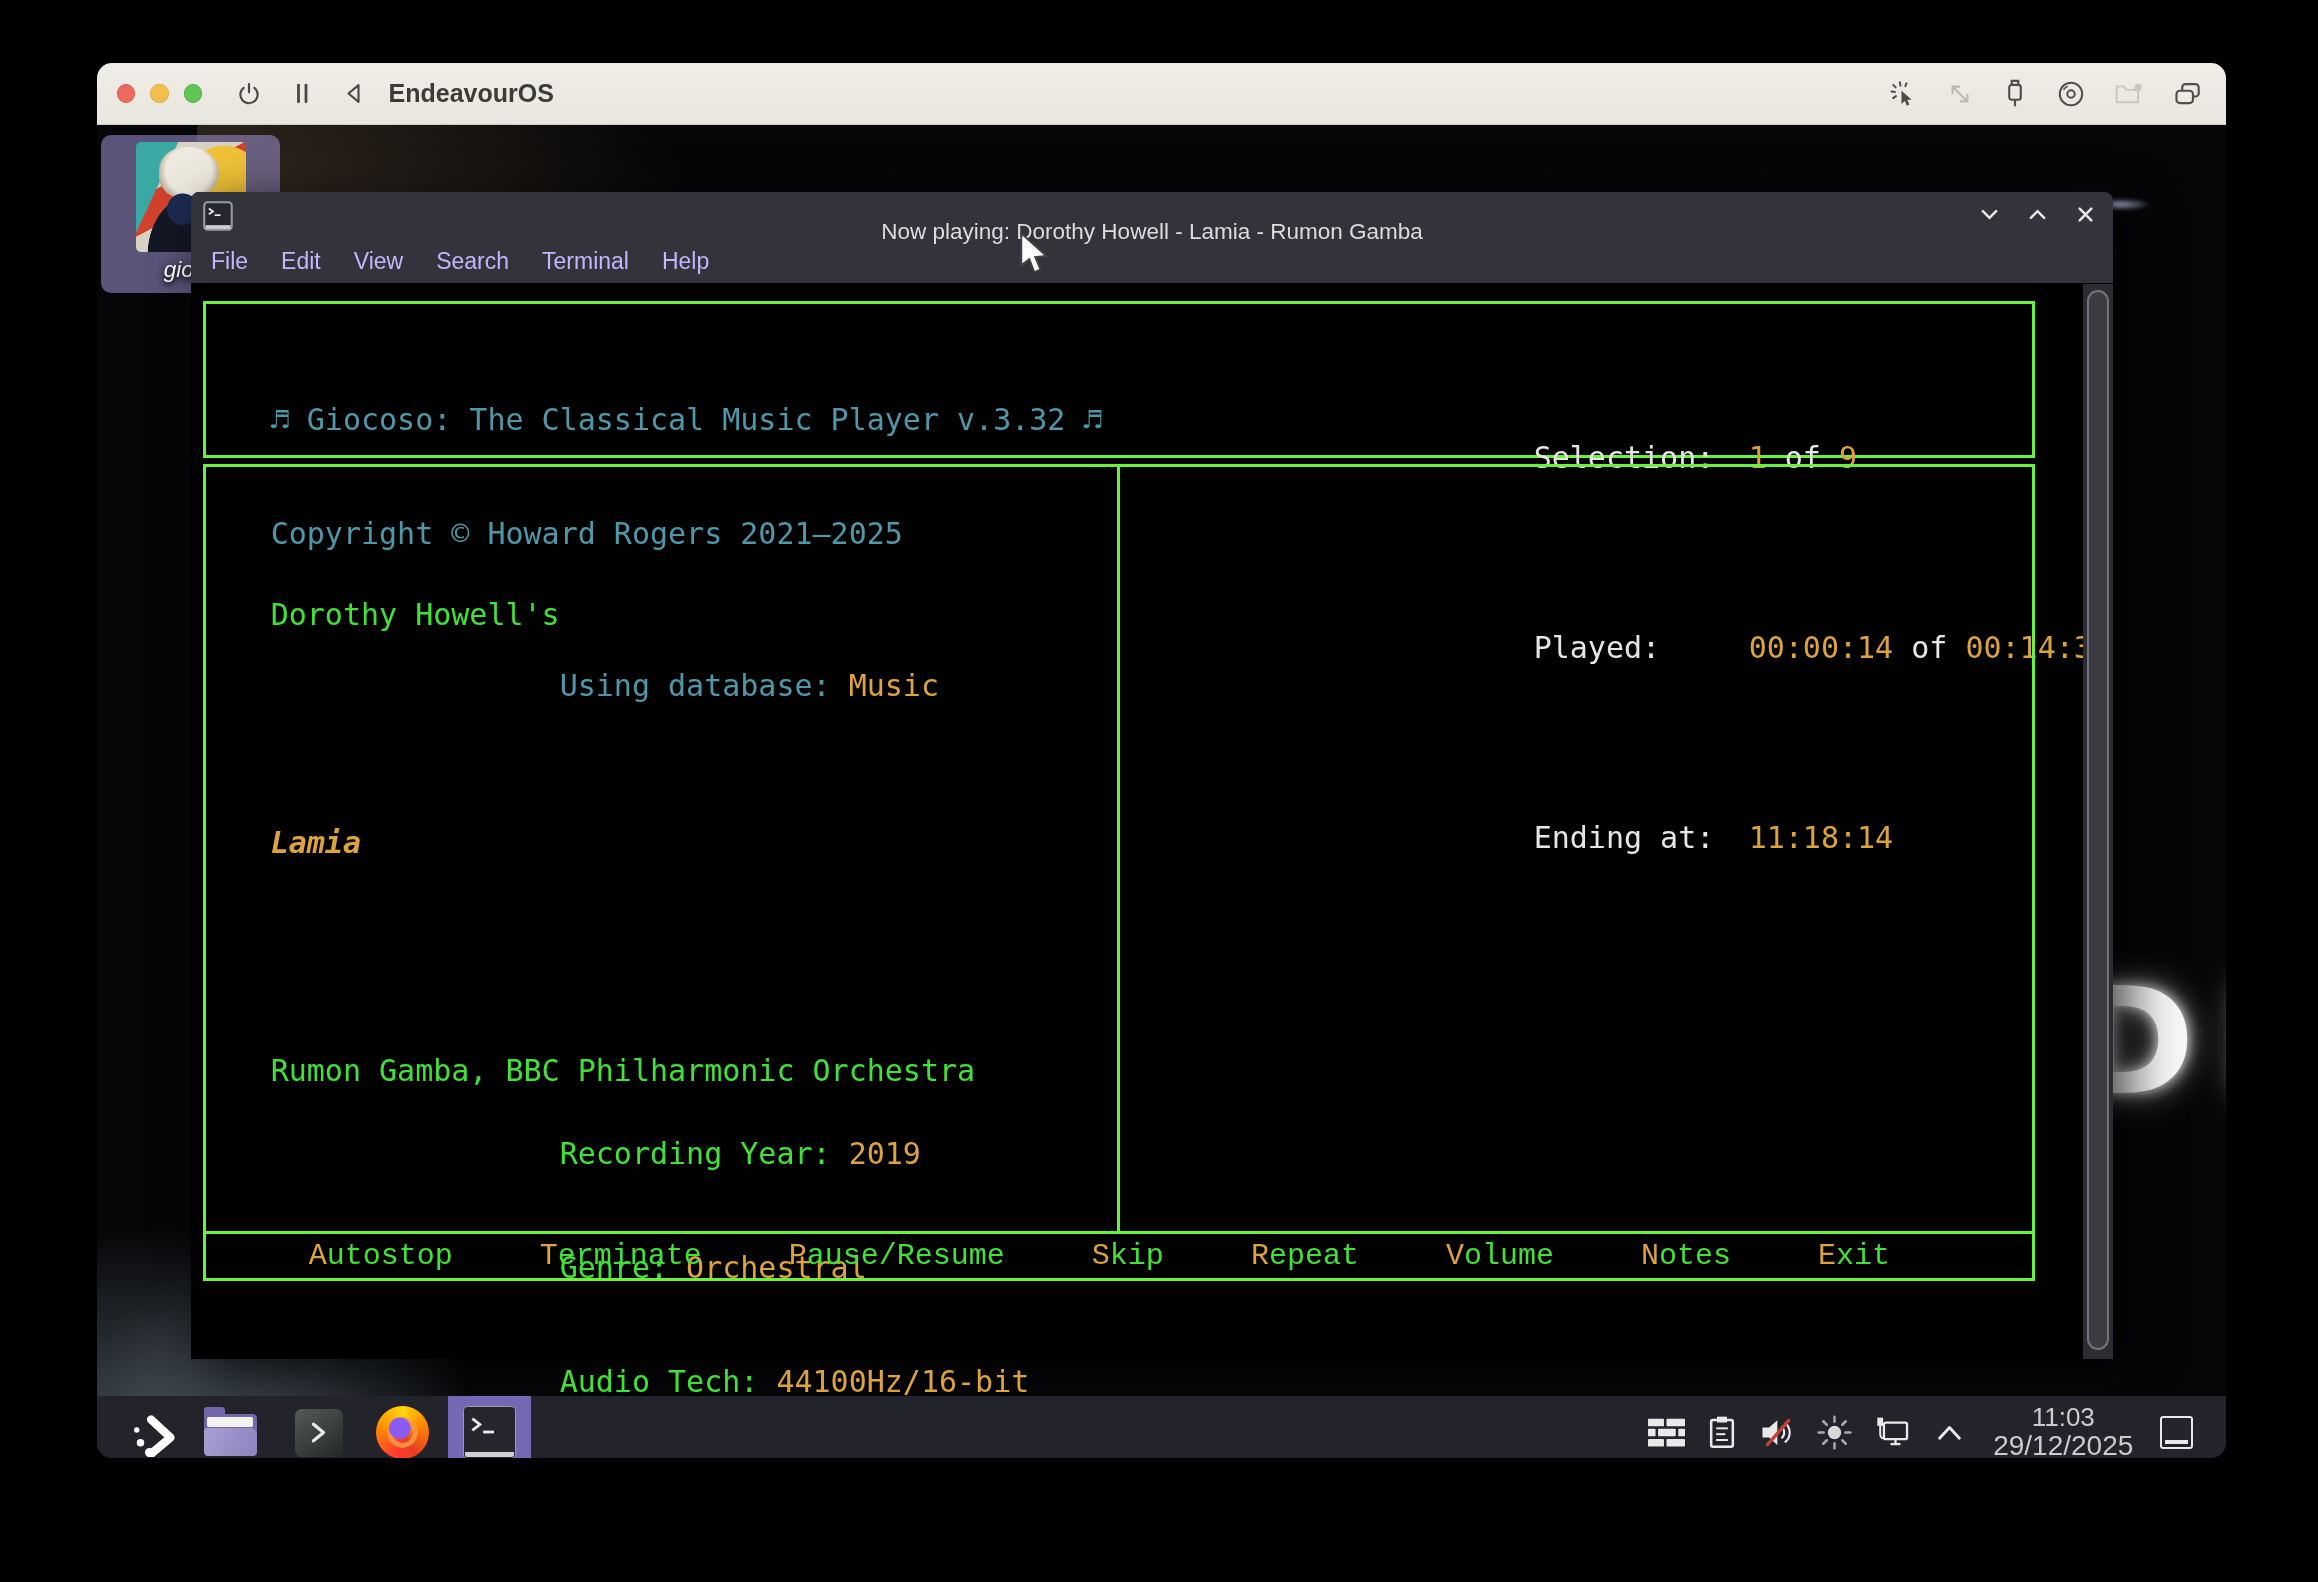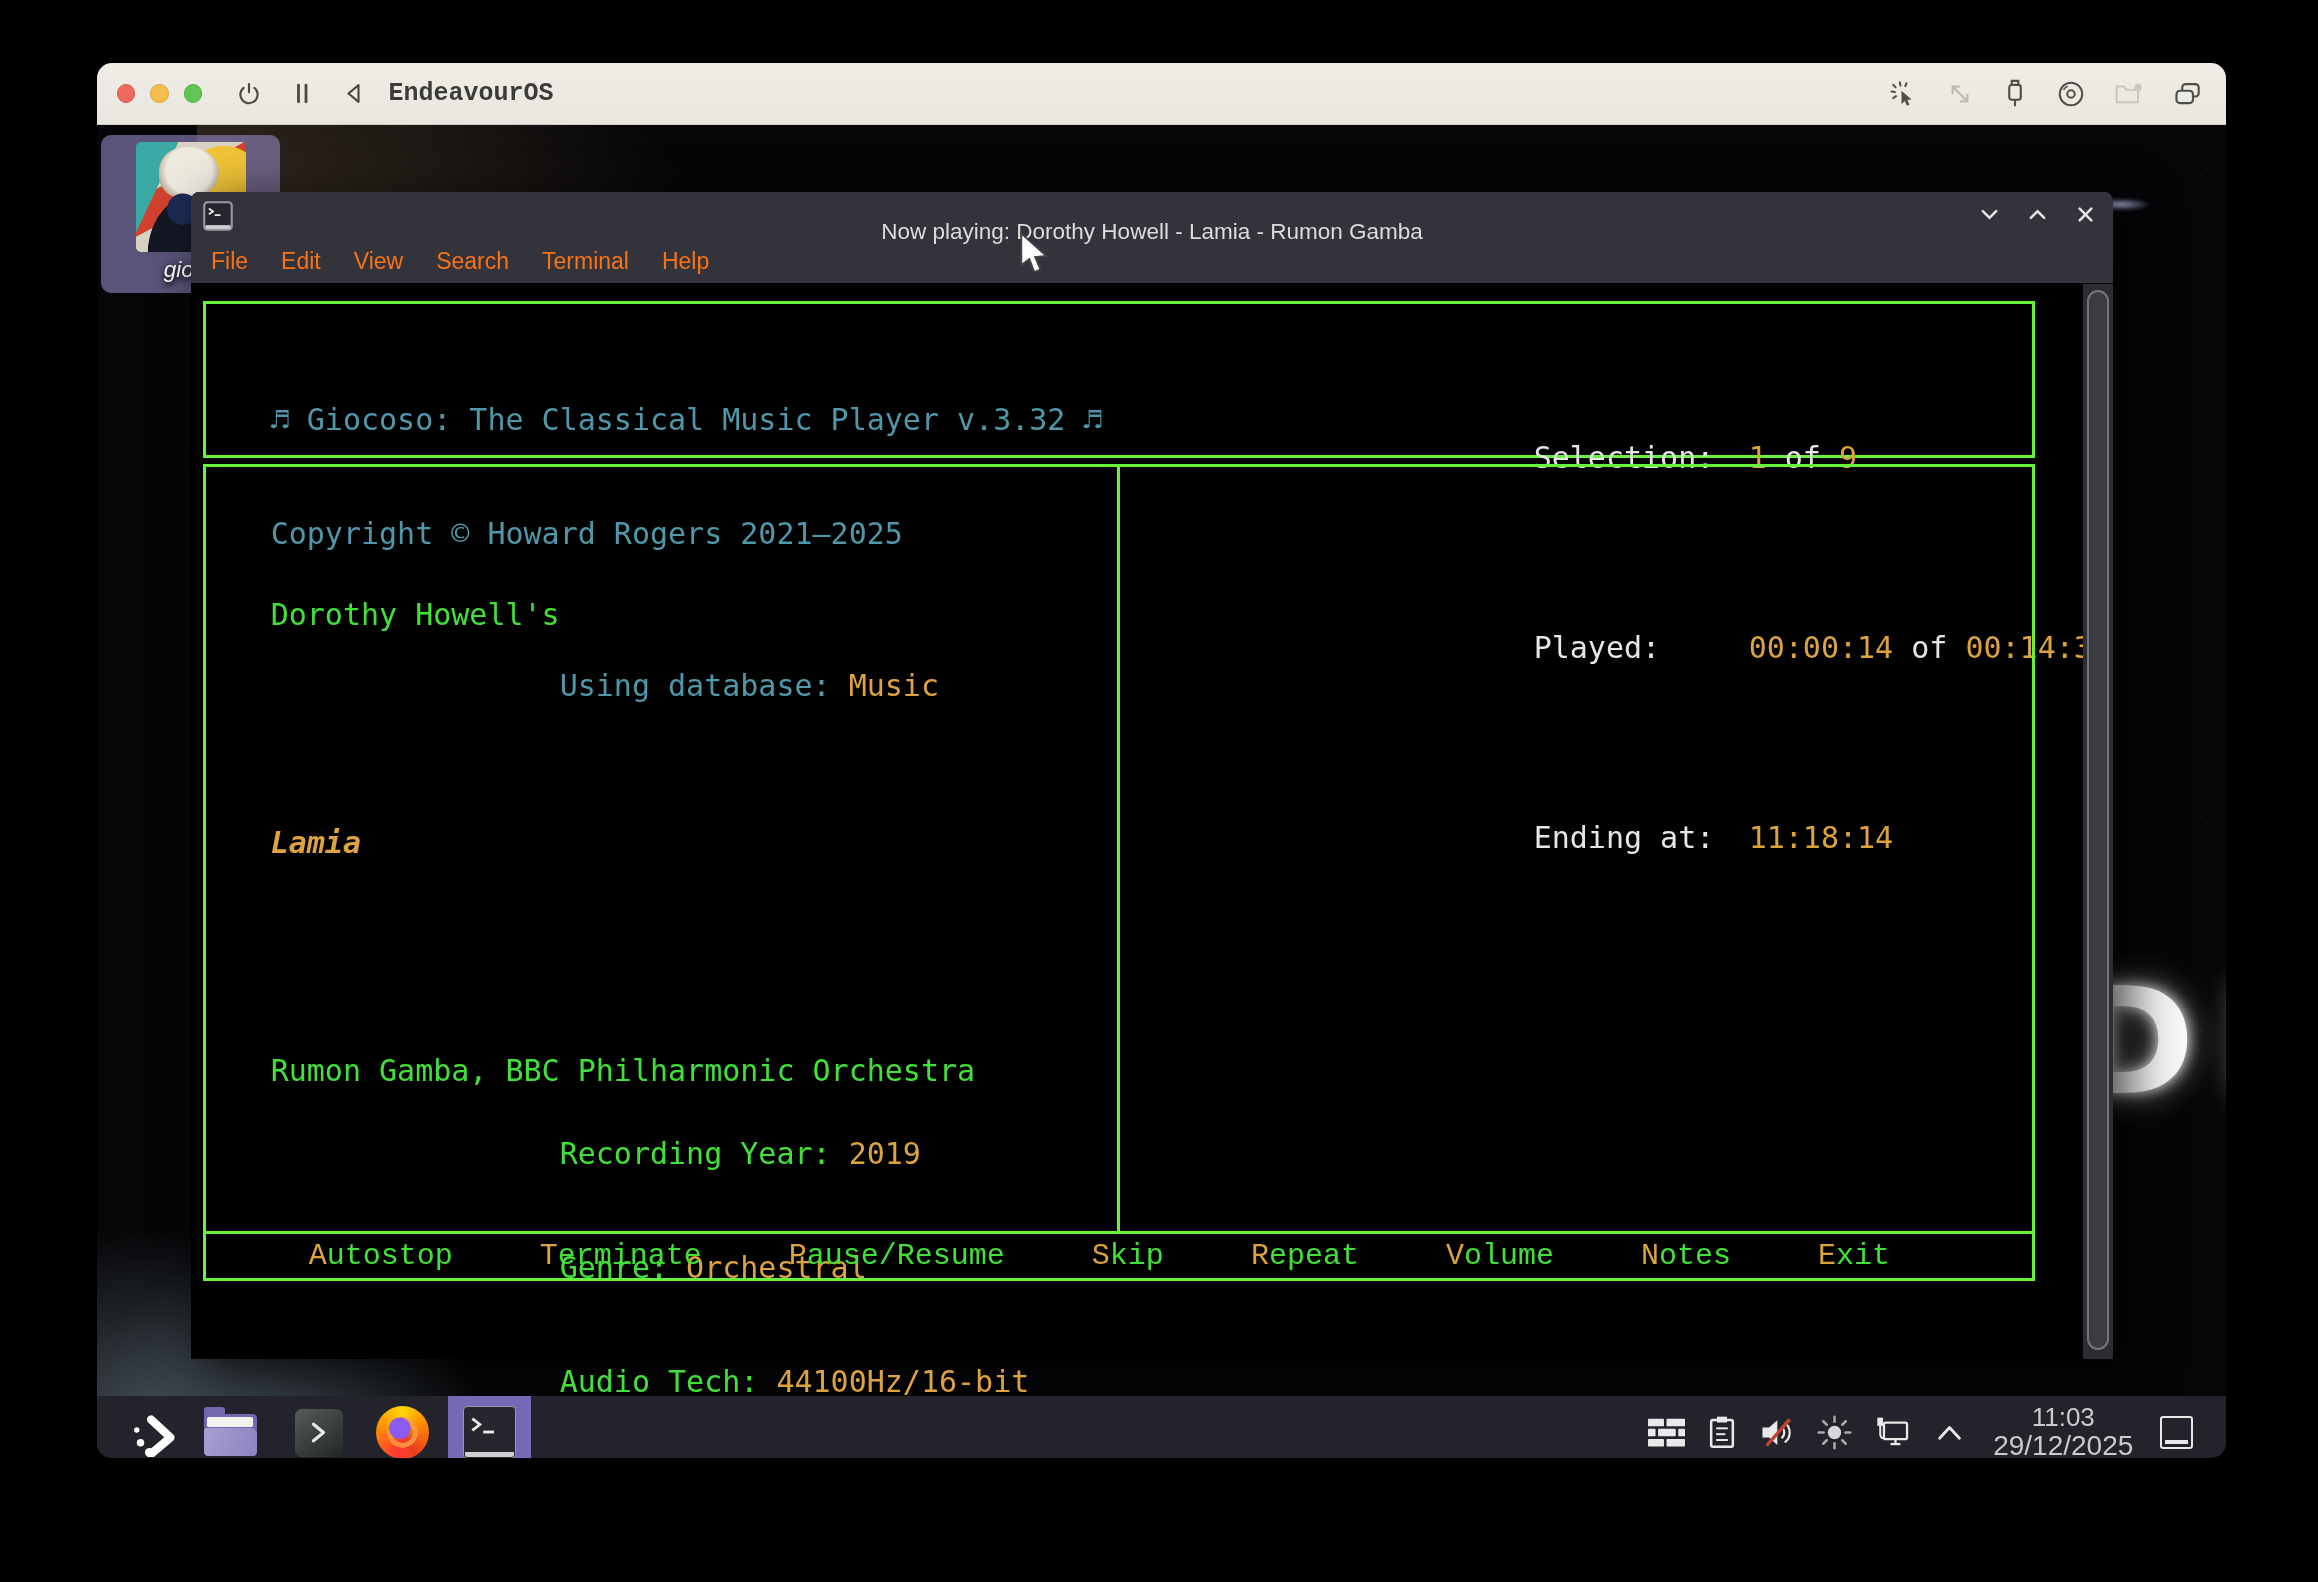--- a/index.html
+++ b/index.html
@@ -7,21 +7,21 @@
   .stage { position:relative; width:2319px; height:1582px; background:#000;
            font-family:"Liberation Sans", sans-serif; }
 
   
   .vm-window { position:absolute; left:97px; top:63px; width:2129px; height:1395px;
                border-radius:15px; overflow:hidden; background:#08080a;
                box-shadow:0 15px 50px rgba(0,0,0,.8); }
   .vm-titlebar { position:relative; height:62px;
                  background:linear-gradient(180deg,#f0ede7,#e9e6df);
                  border-bottom:0.8px solid #cfccc5; display:flex; align-items:center;
-                 padding-left:20px;font-family:Liberation Mono, monospace; }
+                 padding-left:20px; }
   .lights { display:flex; gap:15px; align-items:center; }
   .light { width:18.3px; height:18.3px; border-radius:50%; }
   .light.red   { background:#ee6a5f; border:0.8px solid #d95a50; }
   .light.yellow{ background:#f5bd4e; border:0.8px solid #e0a83c; }
   .light.green { background:#61c554; border:0.8px solid #50b144; }
   .vm-ctrls { display:flex; gap:28px; align-items:center; margin-left:33px; }
   .vm-ctrls svg { display:block; }
   .vm-title { margin-left:23px; font-size:25px; font-weight:bold; color:#3b3b38; }
   .vm-right { position:absolute; right:21.7px; top:0; height:62px; display:flex;
               gap:27px; align-items:center; }
@@ -91,21 +91,21 @@
       background:#000; border-radius:8.3px 8.3px 5px 5px;
       box-shadow:16.7px 11.7px 50px rgba(0,0,0,.7); }
   .t-titlebar { position:relative; height:48px; background:#33333b;
       border-radius:8.3px 8.3px 0 0; }
   .t-appicon { position:absolute; left:11.7px; top:9.2px; }
   .t-title { position:absolute; left:0; right:0; top:16px; height:48px; line-height:48px;
       text-align:center; font-size:22.5px; color:#dcdcdc; }
   .t-winbtns { position:absolute; right:15px; top:0; height:48px; display:flex; gap:23px;
       align-items:center; }
   .t-menubar { display:flex; gap:33px; padding-left:20px; height:43px; align-items:center;
-      background:#33333b; font-size:23px; color:#f97316; }
+      background:#33333b; font-size:23px; color:#c4b5fd; }
   .t-content { position:absolute; left:0; top:92px; right:0; bottom:0; background:#000;
       font-family:"DejaVu Sans Mono", monospace; font-size:30px; line-height:38px; }
 
   .t-scroll { position:absolute; right:0; top:0; width:30px; height:100%; background:#2c2c32; }
   .t-thumb { position:absolute; left:4.2px; right:4.2px; top:5.8px; bottom:9.2px;
       border:2.5px solid #74747b; background:#3c3c43; border-radius:12.5px; }
 
   .gbox { position:absolute; left:11.7px; width:1832px; border:3.3px solid #66f23d;padding-left:41px; }
   .box-header { top:16.7px;  height:157px; }
   .box-main   { top:180px; height:767px; border-bottom:none; }

